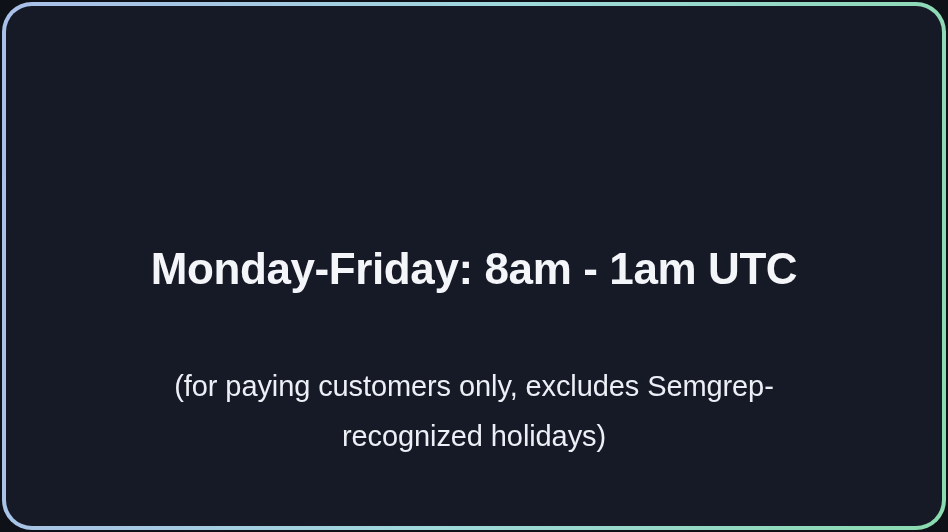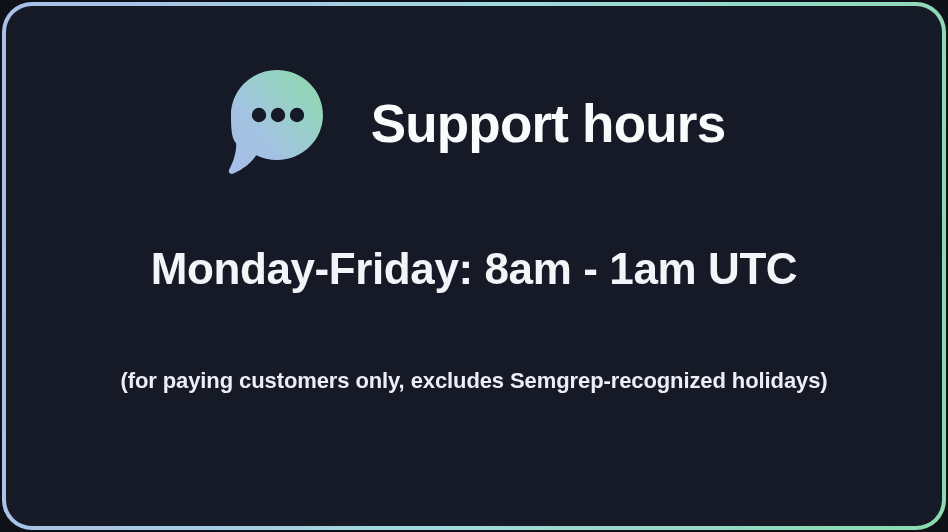--- a/index.html
+++ b/index.html
@@ -79,59 +79,32 @@
   }
 
   
   .note-text {
     position: absolute;
     left: 50%;
     transform: translateX(-50%);
     top: 356px;
     width: 740px;
     text-align: center;
-    font-size: 22px;
-    font-weight: 700;
+    font-size: 29px;
+    font-weight: 400;
     color: #eceff5;
     line-height: 1.72;
     letter-spacing: -0.1px;
   }
 </style>
 </head>
 <body>
 
 <div class="card-outer">
   <div class="card-inner">
 
-    <div class="header-row">
-
-      <svg class="bubble-icon" viewBox="0 0 104 110" aria-hidden="true">
-        <defs>
-          <linearGradient id="bubbleGrad" x1="0" y1="1" x2="1" y2="0">
-            <stop offset="0%" stop-color="#a6bdea"></stop>
-            <stop offset="35%" stop-color="#a3c3e2"></stop>
-            <stop offset="70%" stop-color="#96d2c4"></stop>
-            <stop offset="100%" stop-color="#8bd9a9"></stop>
-          </linearGradient>
-        </defs>
-        <path d="M54 2
-                 C79.5 2 100 22.2 100 47
-                 C100 71.8 79.5 92 54 92
-                 C46.5 92 39.4 90.3 33.2 87.3
-                 C28.5 94.5 20.2 101.5 10.5 105.5
-                 C7.2 106.9 4.6 104.2 6.3 101.2
-                 C11.2 92.5 13.4 83.1 13.2 75.4
-                 C9.7 71.1 8 66.3 8 47
-                 C8 22.2 28.5 2 54 2 Z" fill="url(#bubbleGrad)"></path>
-        <circle cx="36" cy="47" r="7.2" fill="#161a26"></circle>
-        <circle cx="55" cy="47" r="7.2" fill="#161a26"></circle>
-        <circle cx="74" cy="47" r="7.2" fill="#161a26"></circle>
-      </svg>
-
-      <div class="page-title">Support hours</div>
-    </div>
 
     <div class="hours-line">Monday-Friday: 8am - 1am UTC</div>
 
     <div class="note-text">(for paying customers only, excludes Semgrep-recognized holidays)</div>
 
   </div>
 </div>
 
 </body></html>

